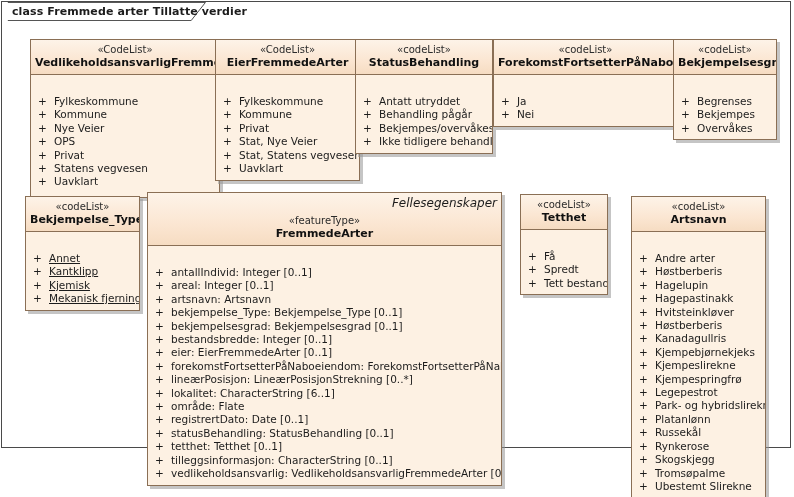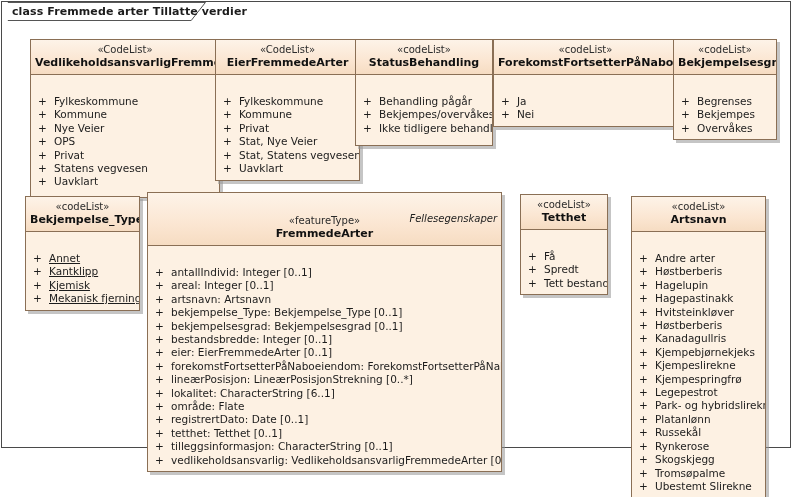--- a/index.html
+++ b/index.html
@@ -131,22 +131,22 @@
   #box-tetthet     { left: 518px; top: 192px; width: 88px; }
   #box-tetthet .uml-body { min-height: 56px; }
 
   #box-artsnavn    { left: 629px; top: 194px; width: 135px; }
   #box-artsnavn .uml-body { min-height: 268px; }
 
   
   .pkg-note {
     position: absolute;
     right: 4px;
-    top: 20px;
-    font-size: 10px;
+    top: 3px;
+    font-size: 12px;
     font-style: italic;
     color: #1c1c1c;
     white-space: nowrap;
   }
 </style>
 </head>
 <body>
 
 <div id="diagram-frame">
 
@@ -187,20 +187,21 @@
       <span class="attr"><span class="vis">+</span><span>Uavklart</span></span>
     </div>
   </div>
 
   <div class="uml-box" id="box-status">
     <div class="uml-head">
       <span class="stereotype">«codeList»</span>
       <span class="cls-name">StatusBehandling</span>
     </div>
     <div class="uml-body">
+      <span class="attr"><span class="vis">+</span><span>Antatt utryddet</span></span>
       <span class="attr"><span class="vis">+</span><span>Behandling pågår</span></span>
       <span class="attr"><span class="vis">+</span><span>Bekjempes/overvåkes</span></span>
       <span class="attr"><span class="vis">+</span><span>Ikke tidligere behandlet</span></span>
     </div>
   </div>
 
   <div class="uml-box" id="box-forekomst">
     <div class="uml-head">
       <span class="stereotype">«codeList»</span>
       <span class="cls-name">ForekomstFortsetterPåNaboeiendom</span>
@@ -248,20 +249,21 @@
       <span class="attr"><span class="vis">+</span><span>artsnavn: Artsnavn</span></span>
       <span class="attr"><span class="vis">+</span><span>bekjempelse_Type: Bekjempelse_Type [0..1]</span></span>
       <span class="attr"><span class="vis">+</span><span>bekjempelsesgrad: Bekjempelsesgrad [0..1]</span></span>
       <span class="attr"><span class="vis">+</span><span>bestandsbredde: Integer [0..1]</span></span>
       <span class="attr"><span class="vis">+</span><span>eier: EierFremmedeArter [0..1]</span></span>
       <span class="attr"><span class="vis">+</span><span>forekomstFortsetterPåNaboeiendom: ForekomstFortsetterPåNaboeiendom [0..1]</span></span>
       <span class="attr"><span class="vis">+</span><span>lineærPosisjon: LineærPosisjonStrekning [0..*]</span></span>
       <span class="attr"><span class="vis">+</span><span>lokalitet: CharacterString [6..1]</span></span>
       <span class="attr"><span class="vis">+</span><span>område: Flate</span></span>
       <span class="attr"><span class="vis">+</span><span>registrertDato: Date [0..1]</span></span>
+      <span class="attr"><span class="vis">+</span><span>statusBehandling: StatusBehandling [0..1]</span></span>
       <span class="attr"><span class="vis">+</span><span>tetthet: Tetthet [0..1]</span></span>
       <span class="attr"><span class="vis">+</span><span>tilleggsinformasjon: CharacterString [0..1]</span></span>
       <span class="attr"><span class="vis">+</span><span>vedlikeholdsansvarlig: VedlikeholdsansvarligFremmedeArter [0..1]</span></span>
     </div>
   </div>
 
   <div class="uml-box" id="box-tetthet">
     <div class="uml-head">
       <span class="stereotype">«codeList»</span>
       <span class="cls-name">Tetthet</span>

